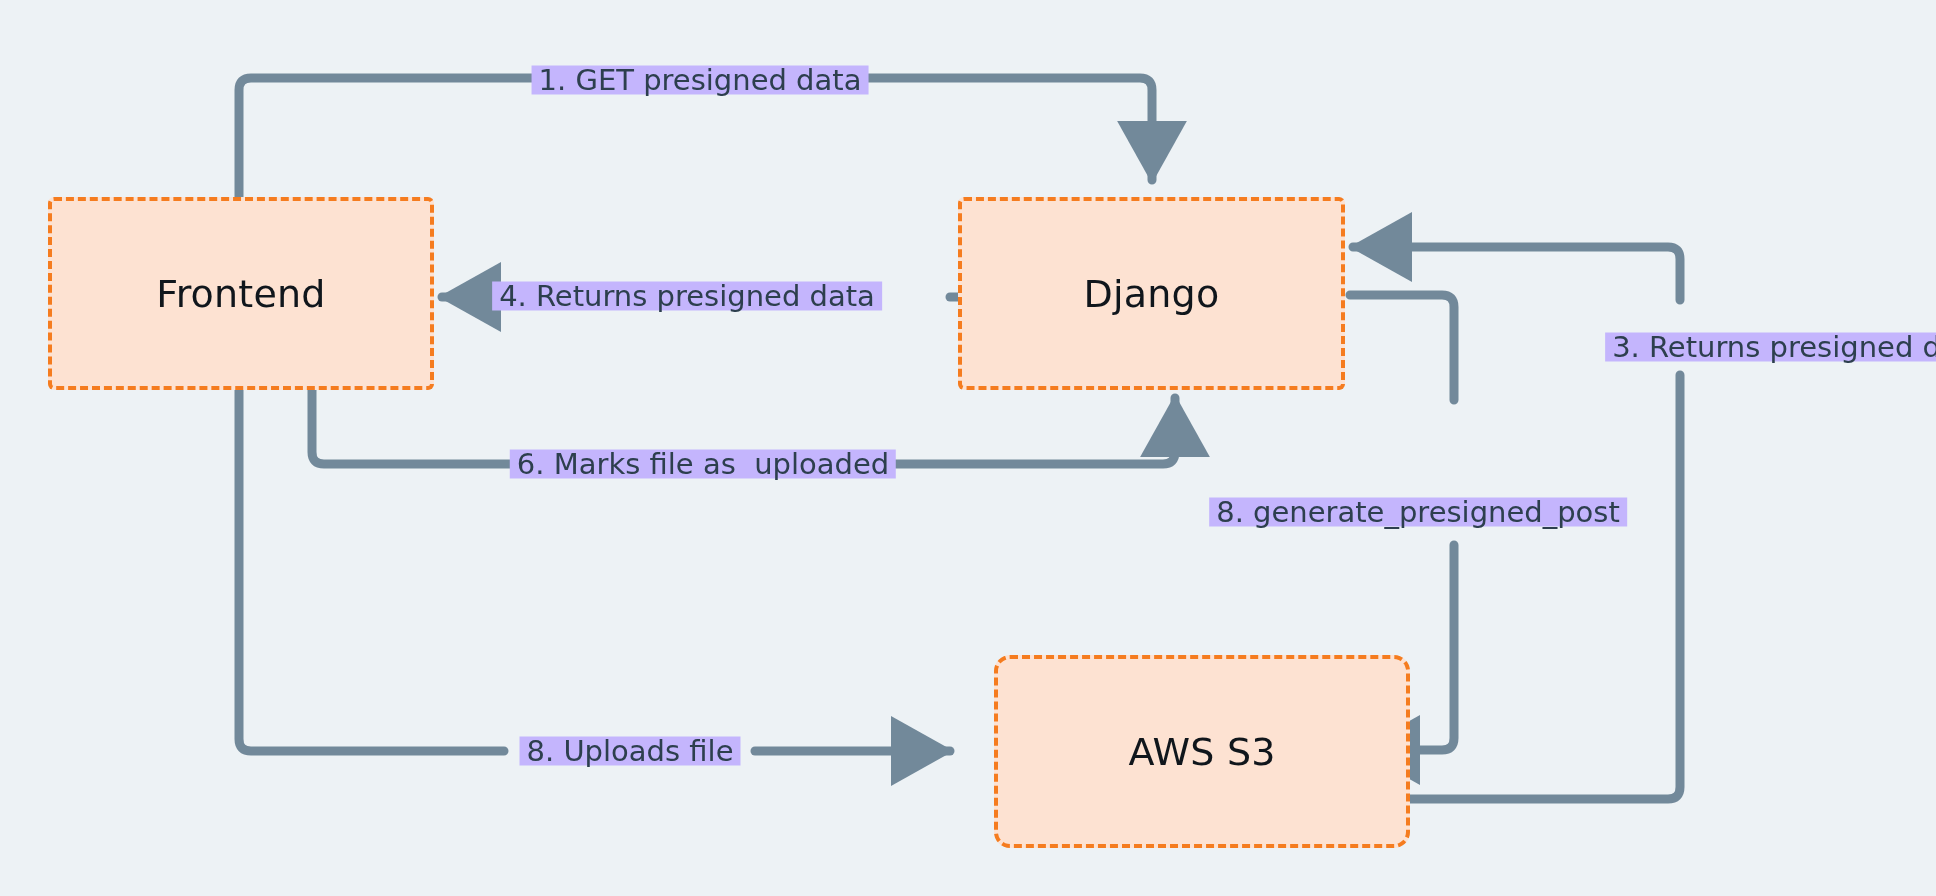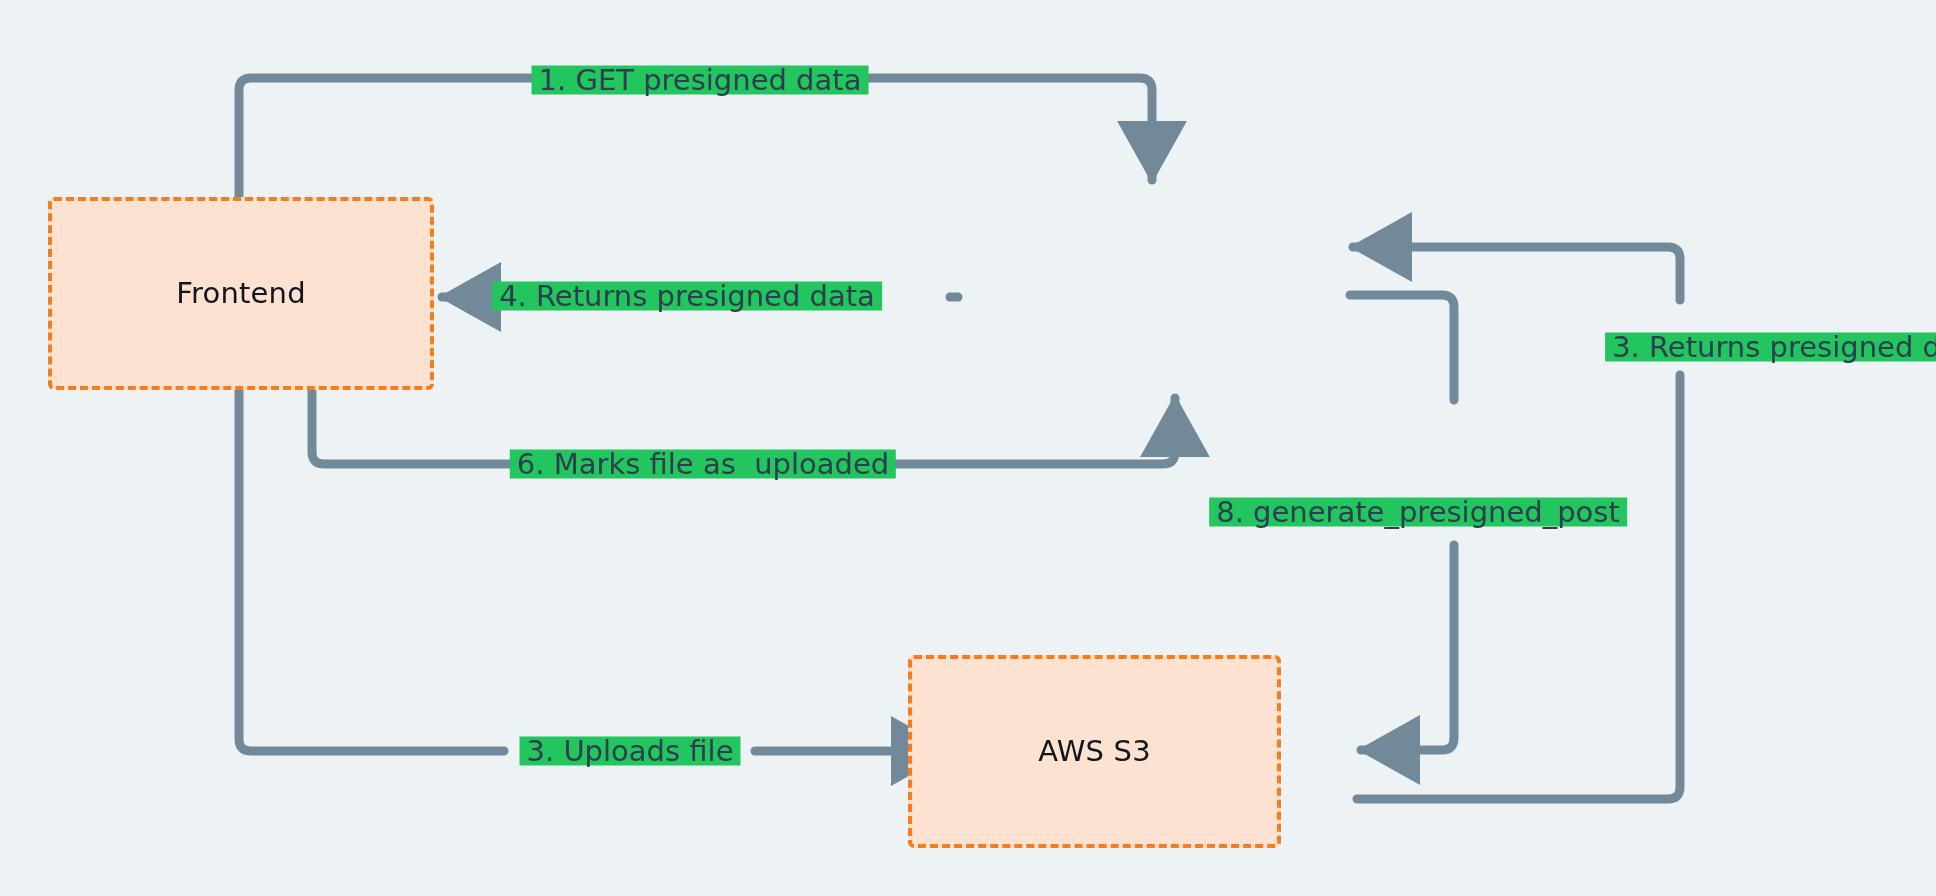--- a/index.html
+++ b/index.html
@@ -29,33 +29,33 @@
     position: absolute;
     box-sizing: border-box;
     background: #fde2d2;
     border: 4px dashed #f57c1f;
     border-radius: 6px;
     display: flex;
     align-items: center;
     justify-content: center;
   }
   .node-label {
-    font-size: 29px;
+    font-size: 38px;
     color: #10161c;
     letter-spacing: 0.2px;
     line-height: 1;
     white-space: pre;
   }
   .edge-label {
     position: absolute;
     font-size: 29px;
     color: #2d3f4e;
     line-height: 1;
     white-space: pre;
-    background: #22c55e;
+    background: #c4b5fd;
     padding: 0 7px;
     transform: translate(-50%, -50%);
   }
 </style>
 </head>
 <body>
 
 <div id="canvas">
 
   <svg id="wires" viewBox="0 0 1936 896" xmlns="http://www.w3.org/2000/svg">
@@ -84,30 +84,33 @@
 
       <path d="M 239 390 L 239 739 Q 239 751 251 751 L 504 751"></path>
       <path marker-end="url(#ah)" d="M 755 751 L 950 751"></path>
     </g>
   </svg>
 
   <div class="node" style="left:48px; top:197px; width:386px; height:193px;">
     <span class="node-label">Frontend</span>
   </div>
 
+  <div class="node" style="left:958px; top:197px; width:387px; height:193px;">
+    <span class="node-label">Django</span>
+  </div>
 
-  <div class="node" style="left:908px; top:655px; width:373px; height:193px;">
+  <div class="node" style="left:994px; top:655px; width:416px; height:193px;border-radius:16px;">
     <span class="node-label">AWS S3</span>
   </div>
 
   <div class="edge-label" style="left:700px; top:80px;">1. GET presigned data</div>
 
   <div class="edge-label" style="left:1418px; top:512px;">8. generate_presigned_post</div>
 
   <div class="edge-label" style="left:1800px; top:347px;">3. Returns presigned data</div>
 
   <div class="edge-label" style="left:687px; top:296px;">4. Returns presigned data</div>
 
-  <div class="edge-label" style="left:630px; top:751px;">3. Uploads file</div>
+  <div class="edge-label" style="left:630px; top:751px;">8. Uploads file</div>
 
   <div class="edge-label" style="left:703px; top:464px;">6. Marks file as  uploaded</div>
 
 </div>
 
 </body></html>

